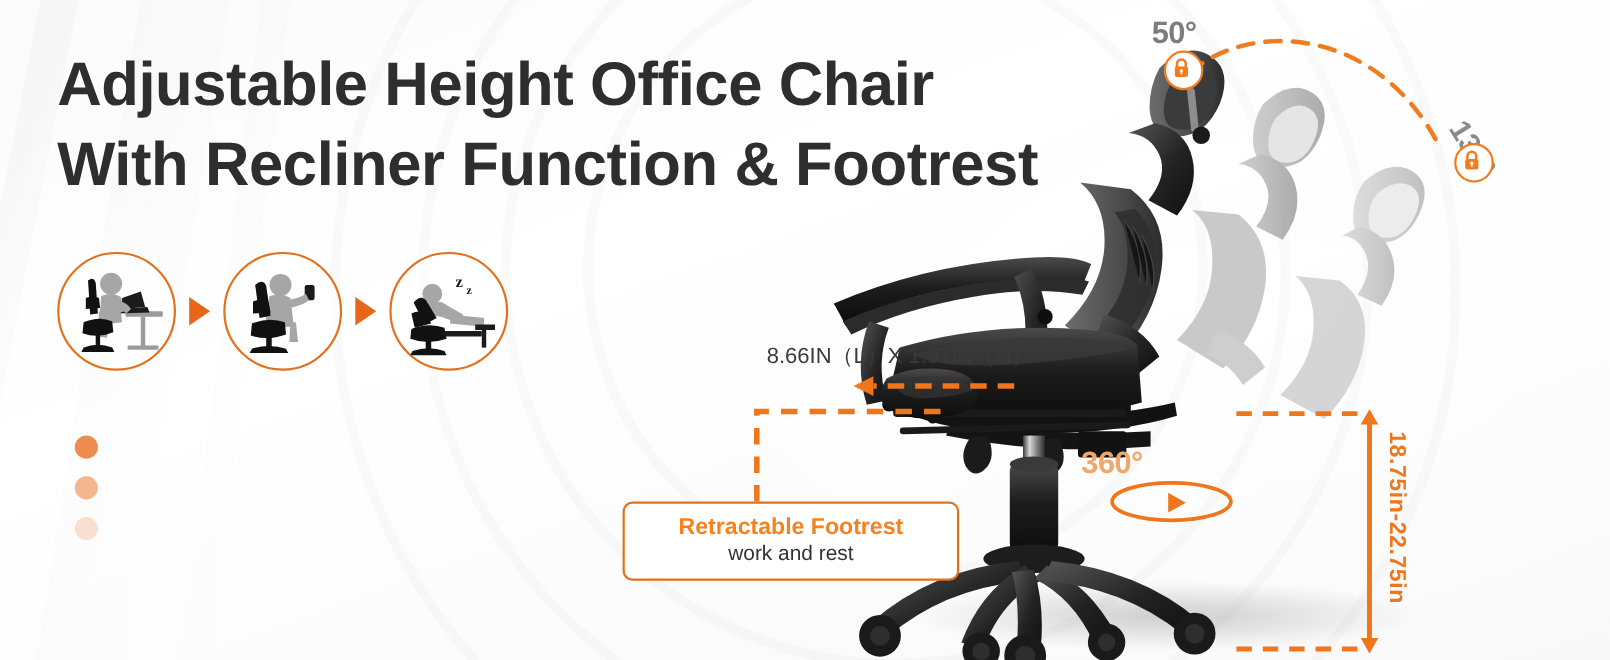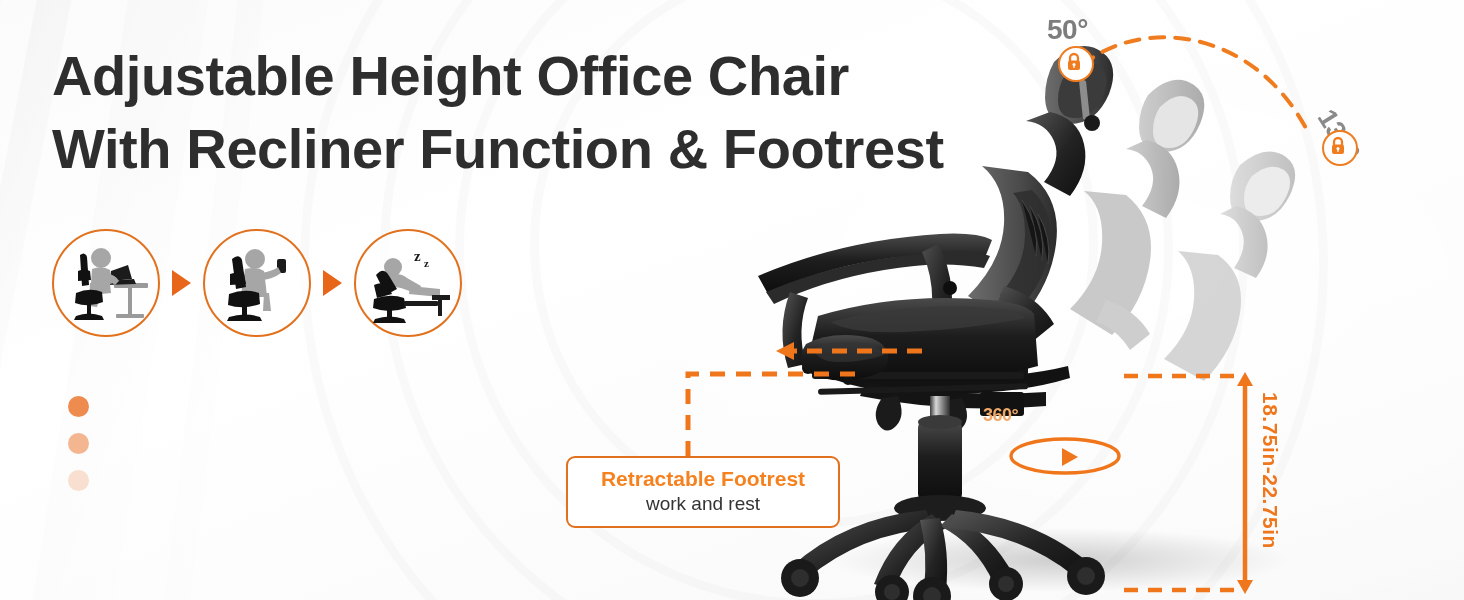--- a/index.html
+++ b/index.html
@@ -83,21 +83,21 @@
   .lock-badge{
     position:absolute;width:32px;height:32px;border-radius:50%;
     border:2px solid #F07C20;background:#ffffff;
   }
   .lock-badge.l90{left:1058px;top:46px;}
   .lock-badge.l135{left:1322px;top:130px;}
 
   
   .lbl360{
     position:absolute;left:983px;top:405px;
-    font-size:18px;font-weight:bold;color:#F0A868;
+    font-size:28px;font-weight:bold;color:#F0A868;
     letter-spacing:-0.5px;
   }
 
   
   .dim-foot{
     position:absolute;left:697px;top:310px;
     font-size:20px;color:#3a3a3a;white-space:nowrap;
   }
 
   
@@ -105,21 +105,21 @@
     position:absolute;left:1258px;top:392px;
     font-size:21px;font-weight:bold;color:#F0761B;
     writing-mode:vertical-rl;
     letter-spacing:0.5px;
     white-space:nowrap;
   }
 
   
   .callout{
     position:absolute;left:566px;top:456px;
-    width:274px;
+    width:306px;
     border:2px solid #E2711D;border-radius:9px;
     background:#ffffff;
     padding:8px 10px 10px 10px;
     box-sizing:border-box;
     text-align:center;
   }
   .callout-title{
     font-size:21px;font-weight:bold;color:#F5821F;
     margin-bottom:2px;line-height:1.2;
   }
@@ -417,20 +417,21 @@
       <rect x="13.3" y="16.4" width="1.4" height="3.4" fill="#fff"></rect>
     </svg>
   </div>
 
   <div class="lbl360">360°</div>
   <svg style="position:absolute;left:1000px;top:430px;width:130px;height:52px;" viewBox="0 0 130 52">
     <ellipse cx="65" cy="26" rx="54" ry="17" fill="none" stroke="#F0761B" stroke-width="3.4"></ellipse>
     <path d="M62 18 L78 27 L62 36 Z" fill="#F0761B"></path>
   </svg>
 
+  <div class="dim-foot">8.66IN（L）X 1.97IN（H）</div>
 
   <svg style="position:absolute;left:770px;top:336px;width:160px;height:30px;" viewBox="0 0 160 30">
     <path d="M152 15 L24 15" stroke="#F0761B" stroke-width="5" stroke-dasharray="15 10" stroke-linecap="butt"></path>
     <path d="M24 6 L6 15 L24 24 Z" fill="#F0761B"></path>
   </svg>
 
   <svg style="position:absolute;left:680px;top:368px;width:180px;height:100px;" viewBox="0 0 180 100">
     <path d="M175 6 L8 6 L8 94" fill="none" stroke="#F0761B" stroke-width="5" stroke-dasharray="15 11" stroke-linecap="butt"></path>
   </svg>
 

